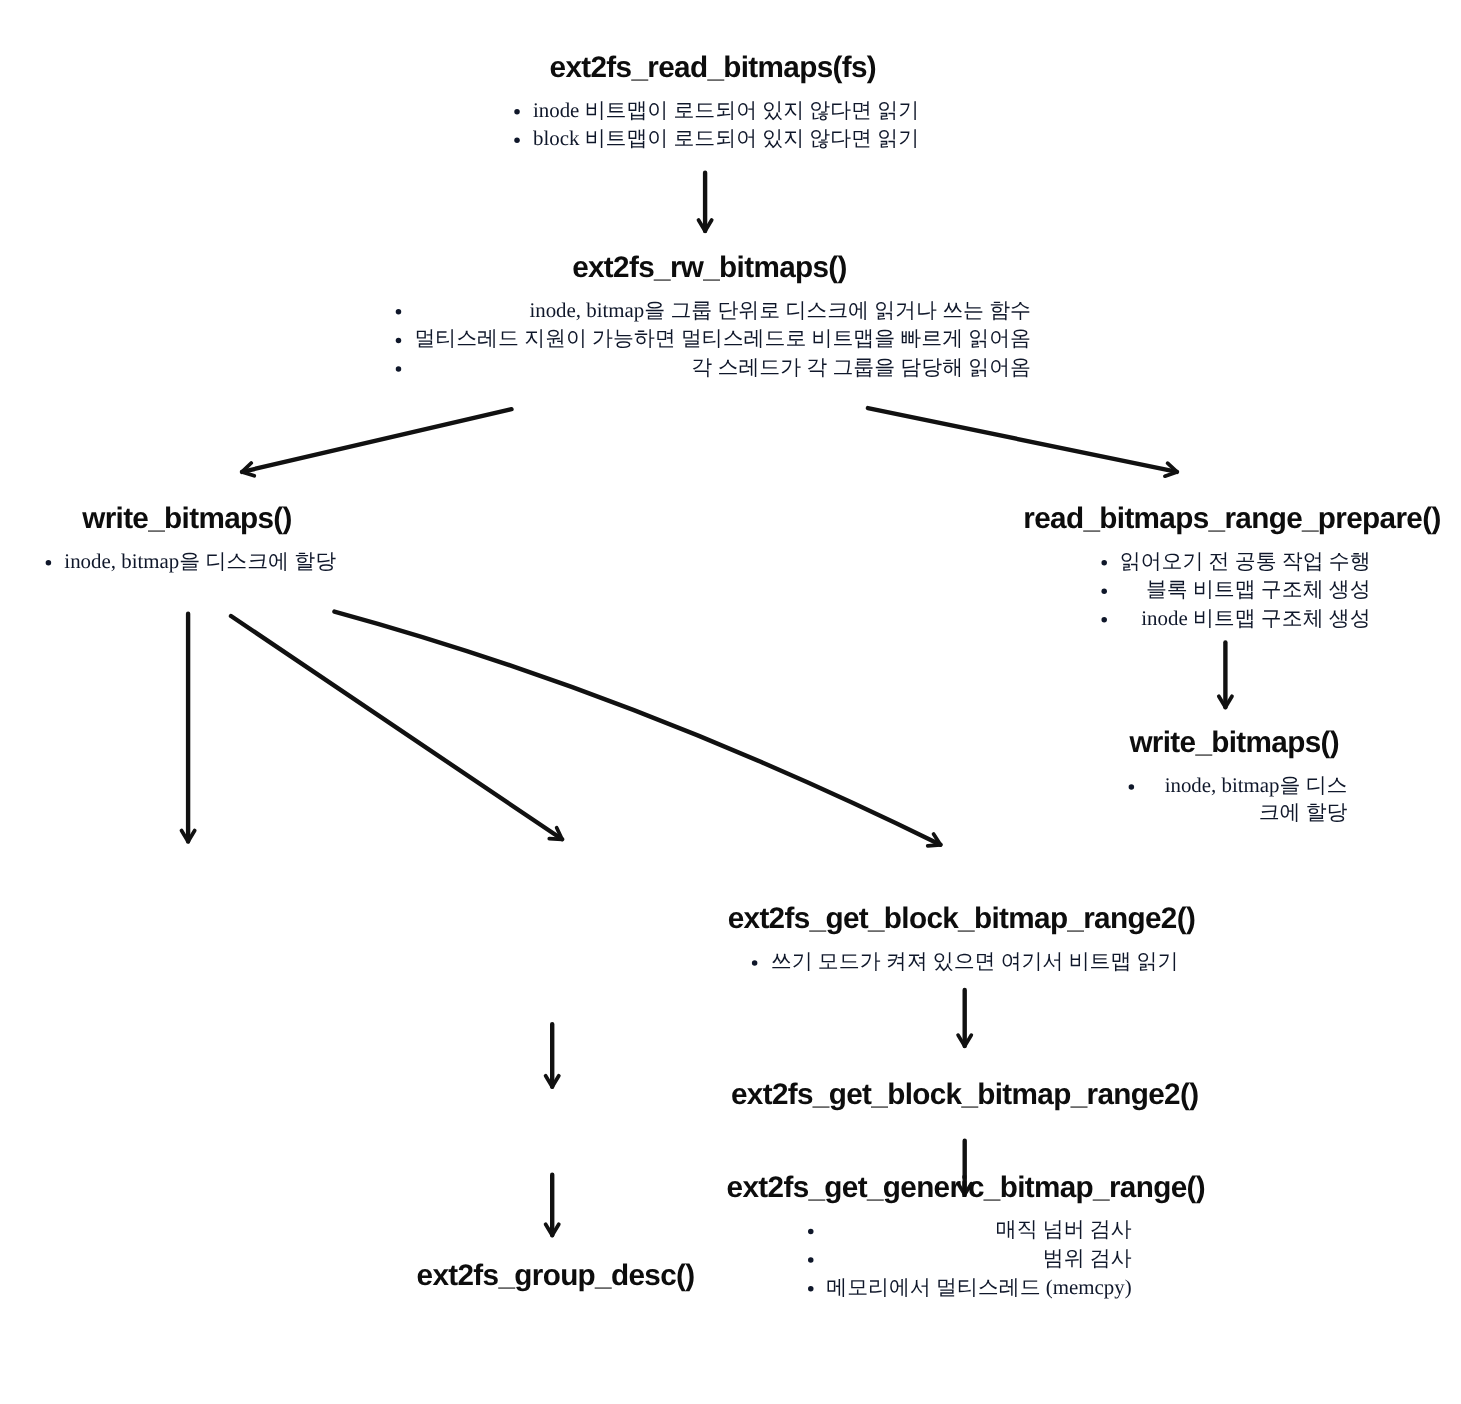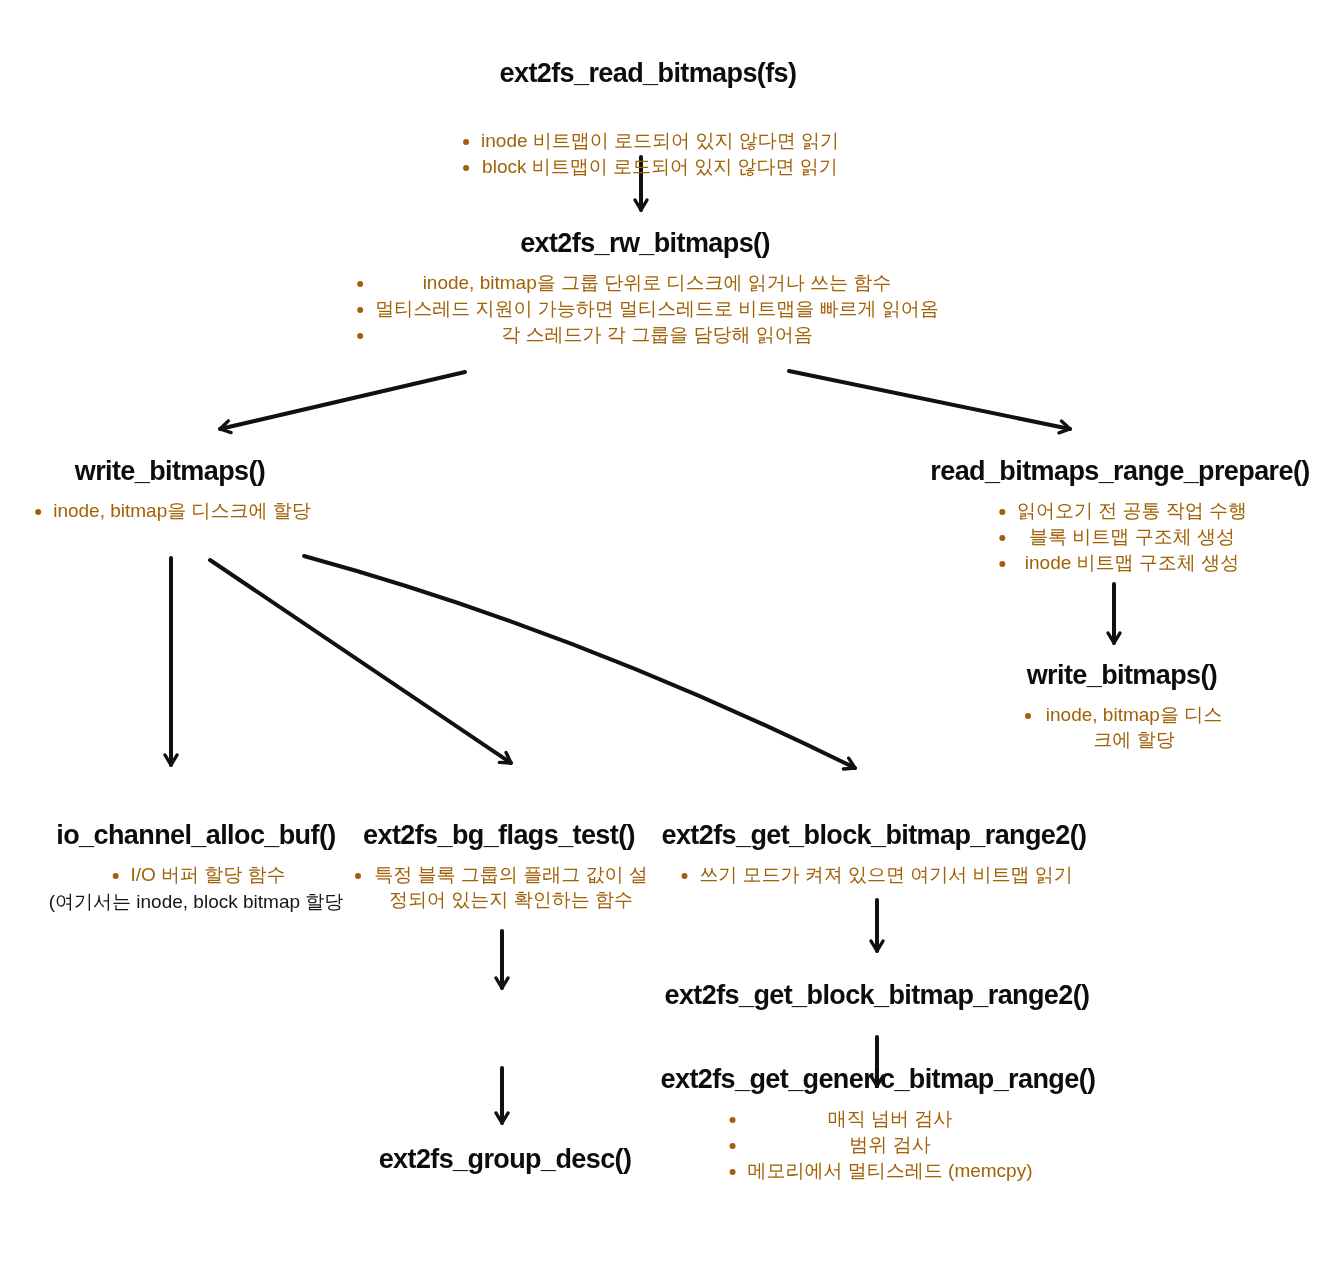--- a/index.html
+++ b/index.html
@@ -31,24 +31,25 @@
     font-size: 27px;
     line-height: 34px;
     letter-spacing: -0.6px;
     white-space: nowrap;
     color: #0d0d0d;
   }
   .bullets {
     margin: 9px 0 0 0;
     padding: 0 0 0 24px;
     list-style: disc;
-    text-align: center;
+    text-align: right;
     font-size: 19px;
     line-height: 25px;
-    color: #a16207;
+    color: #0f172a;
+    font-family: Liberation Serif, serif;
   }
   .bullets li { margin: 1px 0; }
   .narrow li { max-width: 276px; }
   .note {
     font-size: 19px;
     line-height: 25px;
     color: #161616;
     margin-top: 1px;
     white-space: nowrap;
   }
@@ -72,21 +73,21 @@
       <line x1="210" y1="560" x2="511" y2="763" marker-end="url(#ah)"></line>
       <path d="M304,556 Q575,630 855,768" marker-end="url(#ah)"></path>
       <line x1="1114" y1="584" x2="1114" y2="643" marker-end="url(#ah)"></line>
       <line x1="502" y1="931" x2="502" y2="988" marker-end="url(#ah)"></line>
       <line x1="502" y1="1068" x2="502" y2="1123" marker-end="url(#ah)"></line>
       <line x1="877" y1="900" x2="877" y2="951" marker-end="url(#ah)"></line>
       <line x1="877" y1="1037" x2="877" y2="1086" marker-end="url(#ah)"></line>
     </g>
   </svg>
 
-  <div class="node" style="left:648px; top:56px;gap:28px;">
+  <div class="node" style="left:648px; top:44px;">
     <div class="fn-title">ext2fs_read_bitmaps(fs)</div>
     <ul class="bullets">
         <li>inode 비트맵이 로드되어 있지 않다면 읽기</li>
         <li>block 비트맵이 로드되어 있지 않다면 읽기</li>
       </ul>
   </div>
 
   <div class="node" style="left:645px; top:226px;">
     <div class="fn-title">ext2fs_rw_bitmaps()</div>
     <ul class="bullets">
@@ -112,34 +113,21 @@
       </ul>
   </div>
 
   <div class="node" style="left:1122px; top:658px;">
     <div class="fn-title">write_bitmaps()</div>
     <ul class="bullets">
         <li>inode, bitmap을 디스크에 할당</li>
       </ul>
   </div>
 
-  <div class="node" style="left:196px; top:818px;">
-    <div class="fn-title">io_channel_alloc_buf()</div>
-    <ul class="bullets">
-        <li>I/O 버퍼 할당 함수</li>
-      </ul>
-    <div class="note">(여기서는 inode, block bitmap 할당</div>
-  </div>
 
-  <div class="node" style="left:499px; top:818px;">
-    <div class="fn-title">ext2fs_bg_flags_test()</div>
-    <ul class="bullets narrow">
-        <li>특정 블록 그룹의 플래그 값이 설정되어 있는지 확인하는 함수</li>
-      </ul>
-  </div>
 
   <div class="node" style="left:874px; top:818px;">
     <div class="fn-title">ext2fs_get_block_bitmap_range2()</div>
     <ul class="bullets">
         <li>쓰기 모드가 켜져 있으면 여기서 비트맵 읽기</li>
       </ul>
   </div>
 
 
   <div class="node" style="left:877px; top:978px;">

